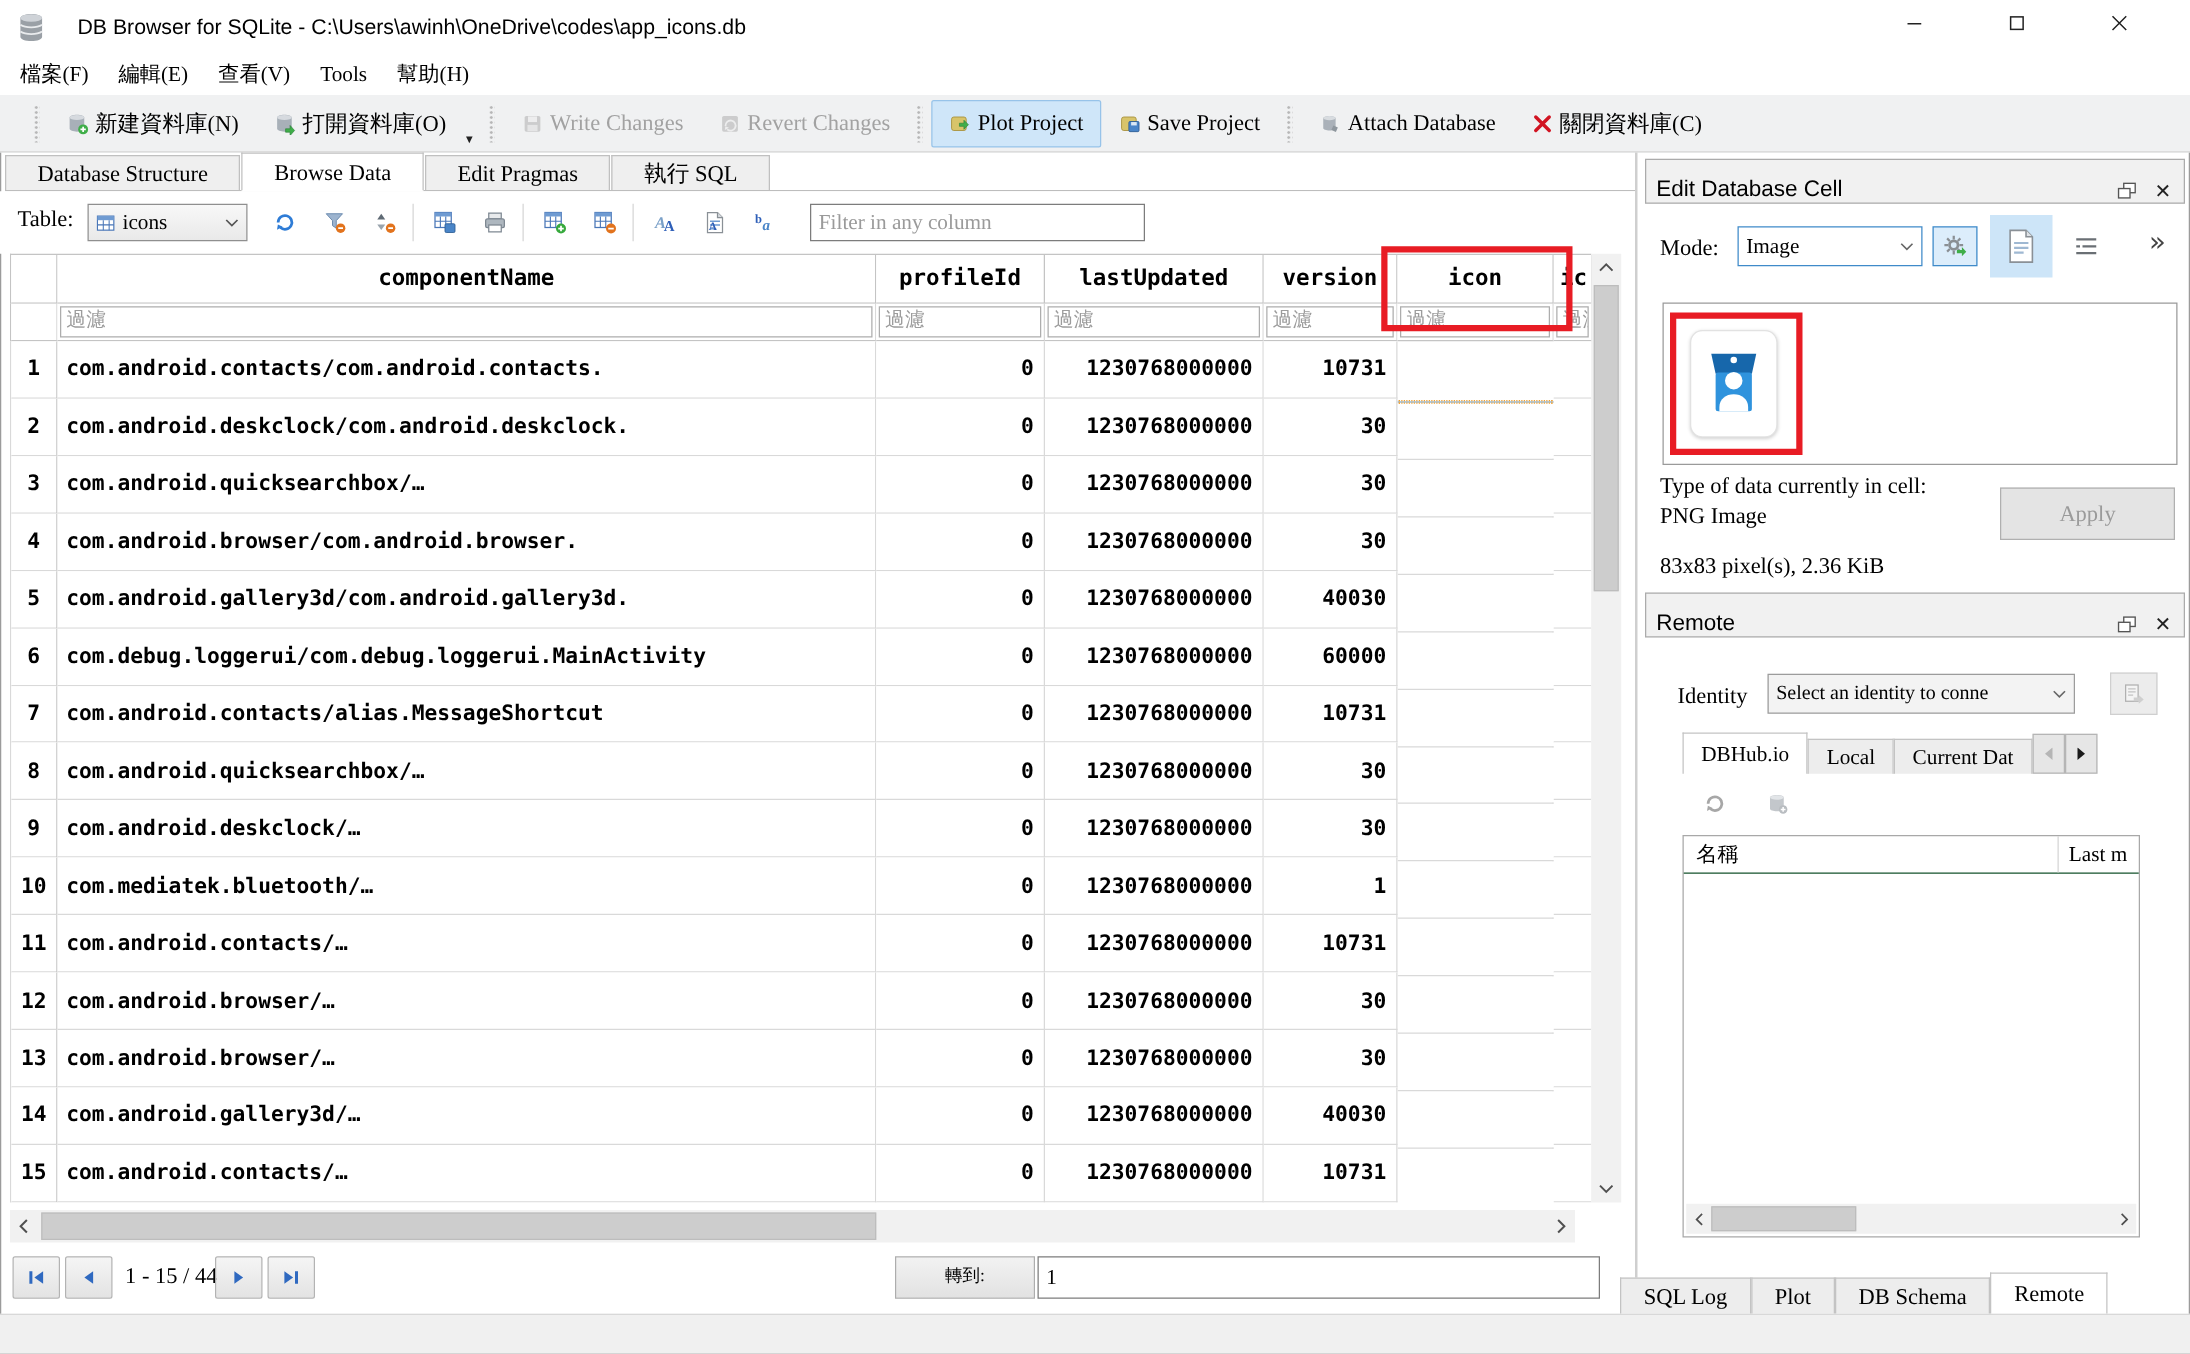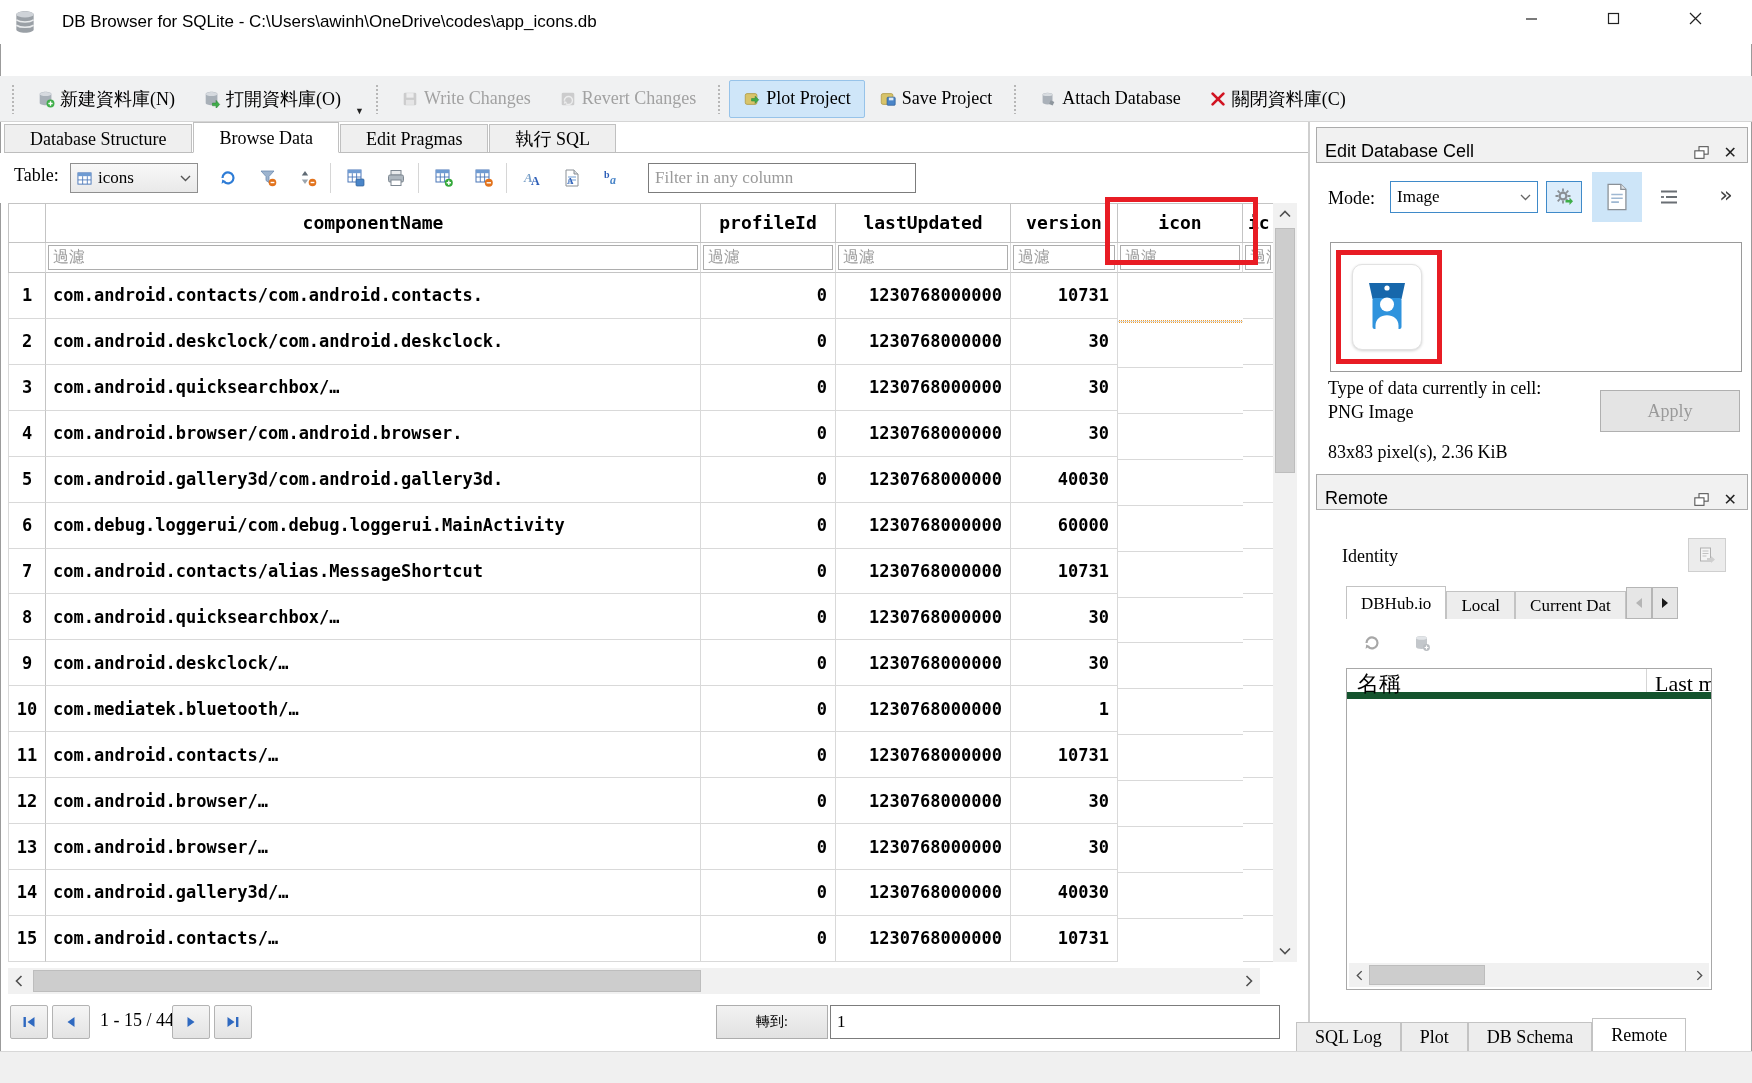--- a/index.html
+++ b/index.html
@@ -18,21 +18,21 @@
   .win-btn { position:absolute; top:0; width:46px; height:40px; text-align:center; line-height:40px;
     font-family:"DejaVu Sans",sans-serif; font-size:15px; color:#222; }
 
   
   #menubar { position:absolute; left:0; top:44px; width:1752px; height:32px; background:#fff;
     display:flex; align-items:center; padding-left:4px; }
   .menu-item { padding:0 12px; height:28px; line-height:28px; font-size:17px; }
 
   
   #toolbar { position:absolute; left:0; top:76px; width:1752px; height:46px;
-    background:#f0f1f2; border-bottom:1px solid #d5d5d5; display:flex; align-items:center; padding:0 4px; }
+    background:#f0f1f2; border-bottom:1px solid #d5d5d5; display:flex; align-items:center; padding:0 20px; }
   .tb-handle { width:5px; height:30px; margin:0 7px;
     background-image:radial-gradient(#b7b7b7 1px, transparent 1.2px); background-size:4px 4px; }
   .tb-btn { position:relative; display:flex; align-items:center; gap:5px; height:38px;
     padding:0 13px; font-size:18px; white-space:nowrap; border:1px solid transparent; border-radius:2px; }
   .tb-btn.disabled { color:#a2a2a2; }
   .tb-btn.disabled svg { opacity:.45; filter:grayscale(1); }
   .tb-btn.highlight { background:#cfe6f9; border-color:#97c3e9; }
   .tb-btn .dd-arrow { position:absolute; right:3px; bottom:1px; font-size:9px; color:#222; }
   .tb-btn.has-dd { padding-right:26px; }
   .ticon16 { width:18px; height:18px; flex:0 0 auto; }
@@ -143,21 +143,21 @@
   #remote-tabs { position:absolute; left:1346px; top:586px; height:33px; display:flex; align-items:flex-end; }
   .rtab { height:28px; line-height:28px; padding:0 14px; background:#ededed;
     border:1px solid #c3c3c3; border-bottom:none; font-size:17px; white-space:nowrap; overflow:hidden; }
   .rtab.active { background:#fff; height:33px; line-height:33px; }
   .rtab.clip { max-width:113px; }
   .tab-scroll { width:26px; height:32px; background:#e6e6e6; border:1px solid #b5b5b5;
     display:flex; align-items:center; justify-content:center; }
 
   #remote-list { position:absolute; left:1346px; top:668px; width:366px; height:322px;
     background:#fff; border:1px solid #a8a8a8; }
-  #remote-list .lhead { display:flex; height:30px; border-bottom:7px solid #14532d; font-size:22px; }
+  #remote-list .lhead { display:flex; height:30px; border-bottom:1px solid #14532d; font-size:17px; }
   #remote-list .lh1 { width:300px; padding-left:10px; line-height:30px; border-right:1px solid #d5d5d5; }
   #remote-list .lh2 { flex:1; padding-left:8px; line-height:30px; white-space:nowrap; overflow:hidden; }
   #rl-scroll { position:absolute; left:2px; bottom:2px; width:360px; height:24px; background:#f1f1f1;
     display:flex; align-items:center; }
 
   
   #bottom-tabs { position:absolute; left:1296px; top:1018px; height:33px; display:flex; align-items:flex-end; }
   .btab { height:29px; line-height:29px; padding:0 18px; background:#ededed;
     border:1px solid #c3c3c3; border-bottom:none; font-size:18px; }
   .btab.active { background:#fff; height:33px; line-height:33px; }
@@ -188,20 +188,27 @@
           <rect x="1.5" y="1.5" width="10" height="10" fill="none" stroke="#222" stroke-width="1.2"></rect>
         </svg>
     </span>
     <span class="win-btn" style="left:1672px;">
       <svg width="13" height="13" viewBox="0 0 13 13">
           <path d="M1 1l11 11M12 1L1 12" stroke="#222" stroke-width="1.2"></path>
         </svg>
     </span>
   </div>
 
+  <div id="menubar">
+    <span class="menu-item">檔案(F)</span>
+    <span class="menu-item">編輯(E)</span>
+    <span class="menu-item">查看(V)</span>
+    <span class="menu-item">Tools</span>
+    <span class="menu-item">幫助(H)</span>
+  </div>
 
   <div id="toolbar">
     <span class="tb-handle"></span>
     <span class="tb-btn">
       <svg class="ticon16" viewBox="0 0 20 20">
           <path d="M3 4.5C3 3.1 6 2 9.5 2S16 3.1 16 4.5v10c0 1.4-3 2.5-6.5 2.5S3 15.9 3 14.5z" fill="#a8b0b8"></path>
           <ellipse cx="9.5" cy="4.5" rx="6.5" ry="2.2" fill="#d6dadf"></ellipse>
           <circle cx="15" cy="15" r="4.4" fill="#3fae49"></circle>
           <path d="M15 12.6v4.8M12.6 15h4.8" stroke="#fff" stroke-width="1.5"></path>
         </svg>
@@ -628,20 +635,26 @@
     <span class="pt-icons">
       <svg width="17" height="15" viewBox="0 0 20 18">
           <rect x="7" y="2" width="11" height="9" fill="#fff" stroke="#555" stroke-width="1.3"></rect>
           <rect x="2" y="7" width="11" height="9" fill="#fff" stroke="#555" stroke-width="1.3"></rect>
         </svg>
       <span class="pt-x">✕</span>
     </span>
   </div>
 
   <span class="rp-text" style="left:1342px; top:546px;">Identity</span>
+  <span id="identity-combo" class="combo">
+    <span style="white-space:nowrap; overflow:hidden;">Select an identity to conne</span>
+    <svg class="chev" width="11" height="7" viewBox="0 0 11 7">
+        <path d="M1 1l4.5 4.5L10 1" stroke="#666" stroke-width="1.3" fill="none"></path>
+      </svg>
+  </span>
   <span id="cert-btn">
     <svg width="18" height="18" viewBox="0 0 18 18">
         <rect x="2.5" y="2" width="10" height="13" fill="#f4f4f4" stroke="#b0b0b0"></rect>
         <path d="M4.5 5h6M4.5 7.5h6M4.5 10h4" stroke="#c2c2c2"></path>
         <path d="M9 12h4v-2l4 3.5-4 3.5v-2H9z" fill="#cfcfcf"></path>
       </svg>
   </span>
 
   <div id="remote-tabs">
     <span class="rtab active">DBHub.io</span>

